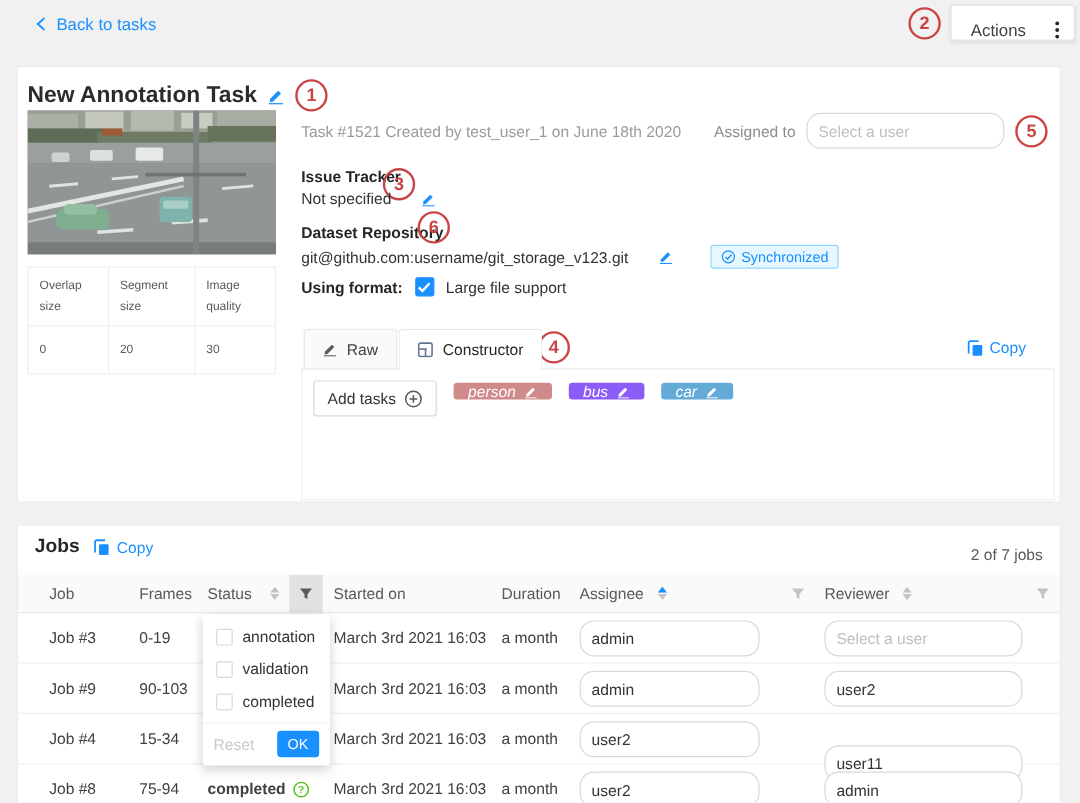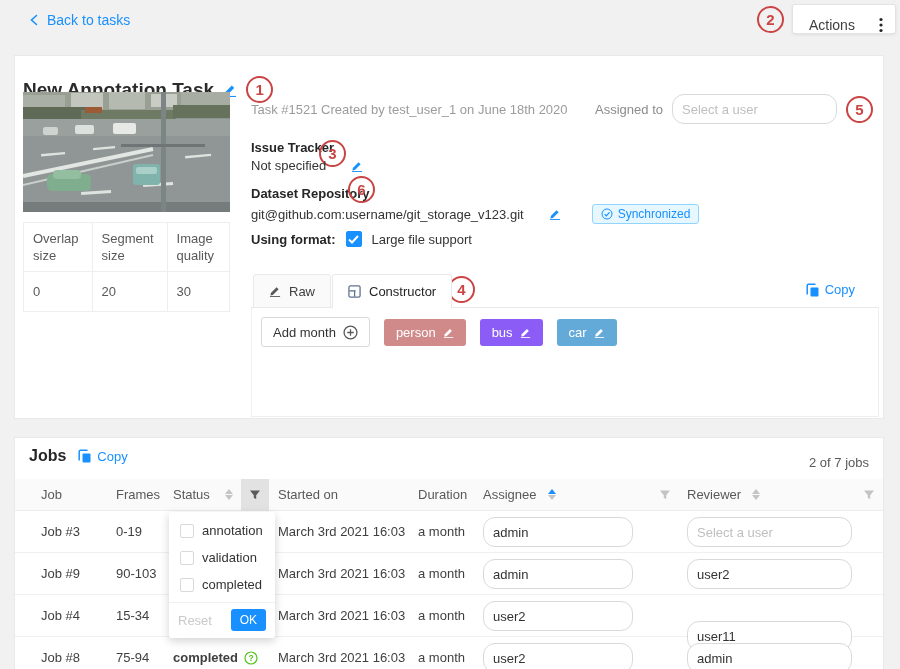--- a/index.html
+++ b/index.html
@@ -19,25 +19,25 @@
   .ann { width:27px; height:27px; border:2px solid #cb4444; border-radius:50%;
     color:#cb4444; font-size:15px; font-weight:bold; display:flex; align-items:center; justify-content:center;
     background:transparent; flex:0 0 auto; }
 
   
   .card { position:absolute; left:14px; width:870px; background:#fff; border:1px solid #e9e9e9; }
   .main-card { top:55px; height:364px; }
   .jobs-card { top:437px; height:233px; overflow:visible; }
 
   
-  .title-row { position:absolute; left:8px; top:20px; display:flex; align-items:center; gap:9px; }
+  .title-row { position:absolute; left:8px; top:10px; display:flex; align-items:center; gap:9px; }
   .title-row h1 { font-size:19px; font-weight:bold; color:#2b2b2b; }
   .edit-ic { color:#1890ff; cursor:pointer; display:inline-flex; }
   .thumb { position:absolute; left:8px; top:36px; width:207px; height:120px; overflow:hidden; background:#8e9494; }
-  .params { position:absolute; left:8px; top:166px; width:207px; border-collapse:collapse; font-size:13px; }
+  .params { position:absolute; left:8px; top:166px; width:207px; border-collapse:collapse; font-size:10px; }
   .params th, .params td { border:1px solid #eeeeee; text-align:left; font-weight:normal;
     color:#595959; padding:7px 9px; line-height:17px; }
   .params td { padding:11px 9px; }
 
   .meta { position:absolute; left:236px; top:46px; font-size:13px; color:#9b9b9b; }
   .assigned { position:absolute; right:10px; top:38px; display:flex; align-items:center; gap:9px; }
   .assigned .lbl { font-size:13px; color:#8c8c8c; }
   input.ubox { width:165px; height:30px; border:1px solid #d9d9d9; border-radius:12px; padding:0 9px;
     font-size:13px; color:#333; font-family:"Liberation Sans",sans-serif; outline:none; background:#fff; }
   input.ubox::placeholder { color:#bfbfbf; }
@@ -62,22 +62,22 @@
     padding:0 15px; font-size:13px; border:1px solid #e9e9e9; border-radius:3px 3px 0 0; cursor:pointer; }
   .tab-raw { left:2px; background:#fafafa; color:#404040; }
   .tab-ctor { left:81px; background:#fff; border-bottom:1px solid #fff; height:35px; z-index:2; color:#262626; }
   .tab-ann { position:absolute; left:197px; top:2px; }
   .copy-link { position:absolute; right:24px; top:8px; display:flex; align-items:center; gap:5px;
     color:#1890ff; font-size:13px; cursor:pointer; }
   .tab-content { height:109px; border:1px solid #efefef; border-top:none; padding:7px 9px;
     display:flex; align-items:flex-start; gap:14px; }
   .add-label-btn { height:30px; margin-top:2px; background:#fff; border:1px solid #d9d9d9; border-radius:3px;
     display:flex; align-items:center; gap:7px; padding:0 11px; font-size:13px; color:#333; cursor:pointer; }
-  .chip { height:27px; margin-top:4px; border-radius:3px; display:flex; align-items:center; gap:7px;
-    padding:0 12px; font-size:13px; color:#fff; cursor:pointer; }
+  .chip { height:14px; margin-top:4px; border-radius:3px; display:flex; align-items:center; gap:7px;
+    padding:0 12px; font-size:13px; color:#fff; cursor:pointer;font-style:italic; }
   .chip .edit-ic { color:#fff; }
 
   
   .jobs-head { position:absolute; left:14px; top:9px; display:flex; align-items:center; gap:12px; }
   .jobs-head h2 { font-size:16px; font-weight:bold; color:#262626; }
   .jobs-count { position:absolute; right:14px; top:17px; font-size:13px; color:#595959; }
 
   .jhead { position:absolute; left:0; top:41px; width:868px; height:32px; background:#fafafa;
     border-bottom:1px solid #ececec; font-size:13px; color:#595959; }
   .jhead span.h { position:absolute; top:0; line-height:32px; }
@@ -273,21 +273,21 @@
             <svg width="14" height="14" viewBox="0 0 14 14" fill="currentColor">
                 <rect x="4.5" y="4.5" width="8" height="9" rx="1"></rect>
                 <path d="M9.5 1.2H2.7a1.5 1.5 0 0 0-1.5 1.5v8.8" fill="none" stroke="currentColor" stroke-width="1.5"></path>
               </svg>
           </span>
           <span>Copy</span>
         </a>
       </div>
       <div class="tab-content">
         <button class="add-label-btn">
-          <span>Add month</span>
+          <span>Add tasks</span>
           <span style="display:inline-flex; color:#595959;">
             <svg width="15" height="15" viewBox="0 0 14 14">
                 <circle cx="7" cy="7" r="6" fill="none" stroke="currentColor" stroke-width="1.2"></circle>
                 <path d="M7 4v6M4 7h6" stroke="currentColor" stroke-width="1.2"></path>
               </svg>
           </span>
         </button>
         <div class="chip" style="background-color: rgb(208, 138, 138);">
           <span>person</span>
           <span class="edit-ic">

